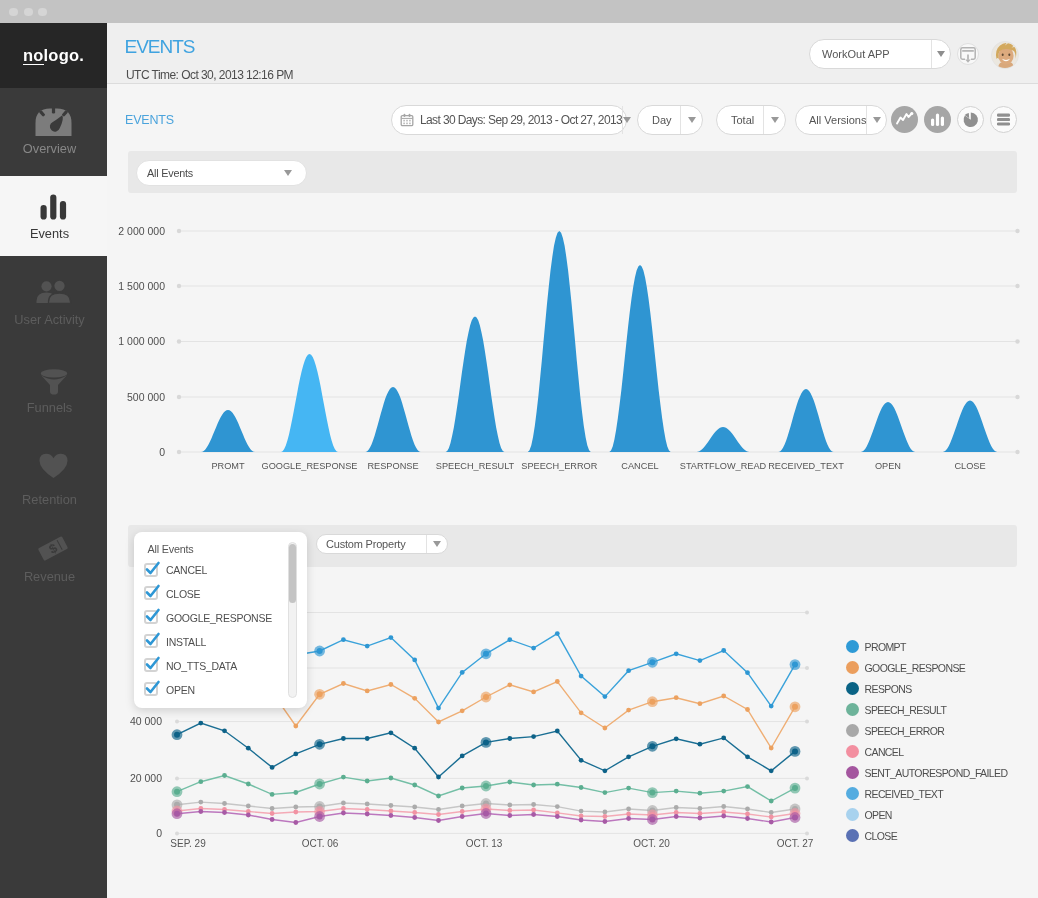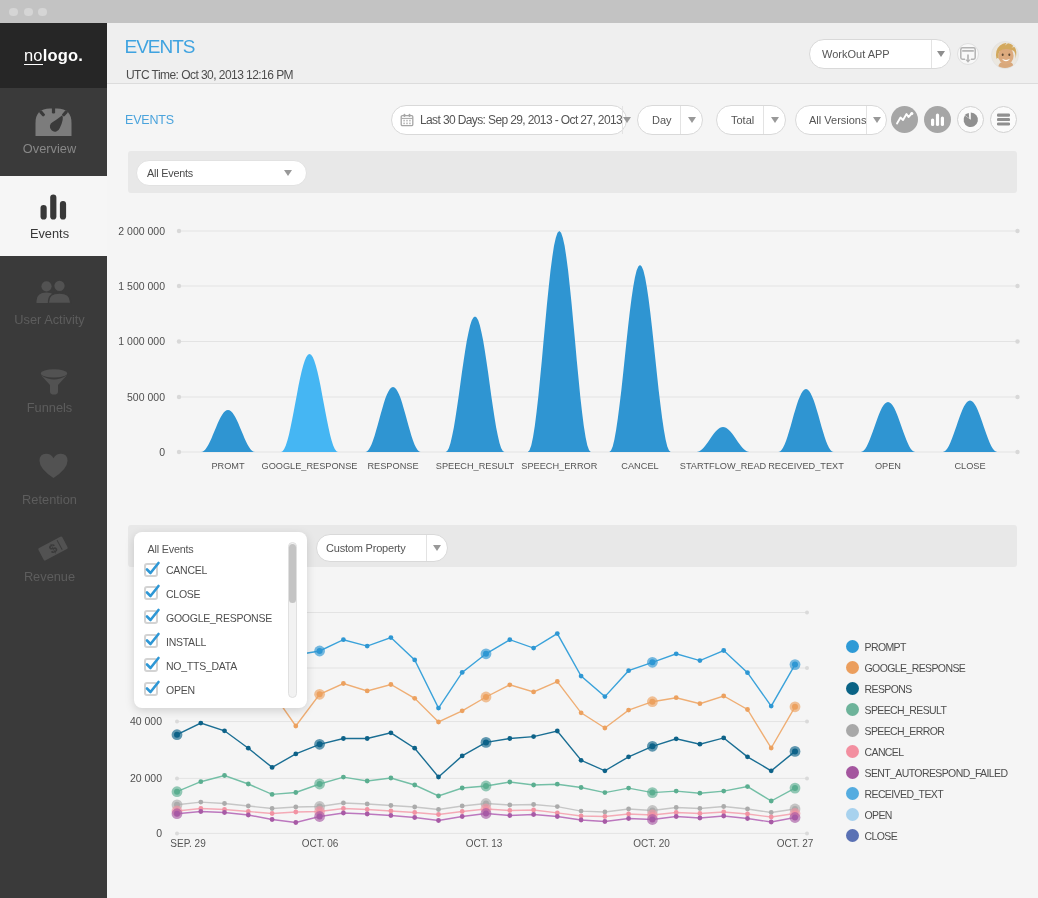--- a/index.html
+++ b/index.html
@@ -2,38 +2,38 @@
 <html><head>
 <meta charset="utf-8">
 <style>
 * { margin:0; padding:0; box-sizing:border-box; }
 html,body { width:1038px; height:898px; font-family:"Liberation Sans", sans-serif; background:#f5f5f5; overflow:hidden; }
 .abs { position:absolute; }
 #topbar { left:0; top:0; width:1038px; height:23px; background:#c3c3c3; }
 #topbar i { position:absolute; top:7.5px; width:8.5px; height:8.5px; border-radius:50%; background:#d5d5d5; }
 #sidebar { left:0; top:23px; width:107px; height:875px; background:#3a3a3a; }
 #logo { left:0; top:23px; width:107px; height:65px; background:#262626; color:#fff; text-align:center; line-height:65px; font-size:16.5px; letter-spacing:0.2px;}
-#logo .no { font-weight:normal; border-bottom:1.5px solid #fff; padding-bottom:0px;text-align:right;}
+#logo .no { font-weight:bold; border-bottom:1.5px solid #fff; padding-bottom:0px;text-align:right;}
 #logo b { font-weight:bold; }
 .sitem { left:0; width:99px; text-align:center; }
 .sitem .lbl { display:block; font-size:12.8px; }
 #events-active { left:0; top:176px; width:107px; height:80px; background:#f6f6f6; }
 #header { left:107px; top:23px; width:931px; height:61px; background:#efefef; border-bottom:1px solid #dcdcdc; }
 #h-title { left:124.5px; top:36px; font-size:19px; color:#3fa3e0; letter-spacing:-1px;}
 #h-sub { left:126px; top:68px; font-size:12px; letter-spacing:-0.55px; color:#4d4d4d; }
 .pill { position:absolute; height:30px; border-radius:15px; background:#fff; border:1px solid #d9d9d9; display:flex; align-items:center; font-size:11px; color:#555; white-space:nowrap; }
 .pill .arr { height:100%; display:flex; align-items:center; justify-content:center; border-left:1px solid #e3e3e3; }
 .tri { width:0; height:0; border-left:4.5px solid transparent; border-right:4.5px solid transparent; border-top:6px solid #999; }
 .cbtn { position:absolute; width:27px; height:27px; border-radius:50%; top:106px; }
 .cbtn.fill { background:#a6a6a6; }
 .cbtn.line { background:#fbfbfb; border:1px solid #d2d2d2; }
 #band1 { left:128px; top:150.5px; width:889px; height:42.5px; background:#e8e8e8; border-radius:3px; }
 #band2 { left:128px; top:525px; width:889px; height:42px; background:#e8e8e8; border-radius:3px; }
 #allev-pill { left:135.5px; top:160px; width:171px; height:26px; border-radius:13px; background:#fff; border:1px solid #e2e2e2; position:absolute; font-size:10.8px; letter-spacing:-0.2px; color:#4a4a4a; line-height:24px; }
-#cprop-pill { left:316px; top:534px; width:132px; height:28px; border-radius:14px; }
+#cprop-pill { left:316px; top:534px; width:132px; height:20px; border-radius:14px; }
 #toolbar-events { left:125px; top:112.5px; font-size:12.5px; color:#4aa3dc; letter-spacing:-0.2px; }
 #panel { left:134px; top:532px; width:173px; height:176px; background:#fff; border-radius:8px; box-shadow:0 3px 10px rgba(0,0,0,0.15); z-index:30; }
 .prow { position:absolute; left:9.7px; height:14px; }
 .cbox { position:absolute; width:14px; height:14px; background:#fff; border:2px solid #d3d3d3; border-radius:3px; }
 .plbl { position:absolute; left:22.3px; top:1.5px; font-size:10.5px; letter-spacing:-0.25px; color:#4f4f4f; }
 #legend { left:845.5px; top:636px; z-index:5; }
 .lrow { height:21px; display:flex; align-items:center; }
 .lrow i { width:13px; height:13px; border-radius:50%; margin-right:6px; flex:none;}
 .lrow span { font-size:10.5px; letter-spacing:-0.6px; color:#4e4e4e; }
 svg text { font-family:"Liberation Sans", sans-serif; }

